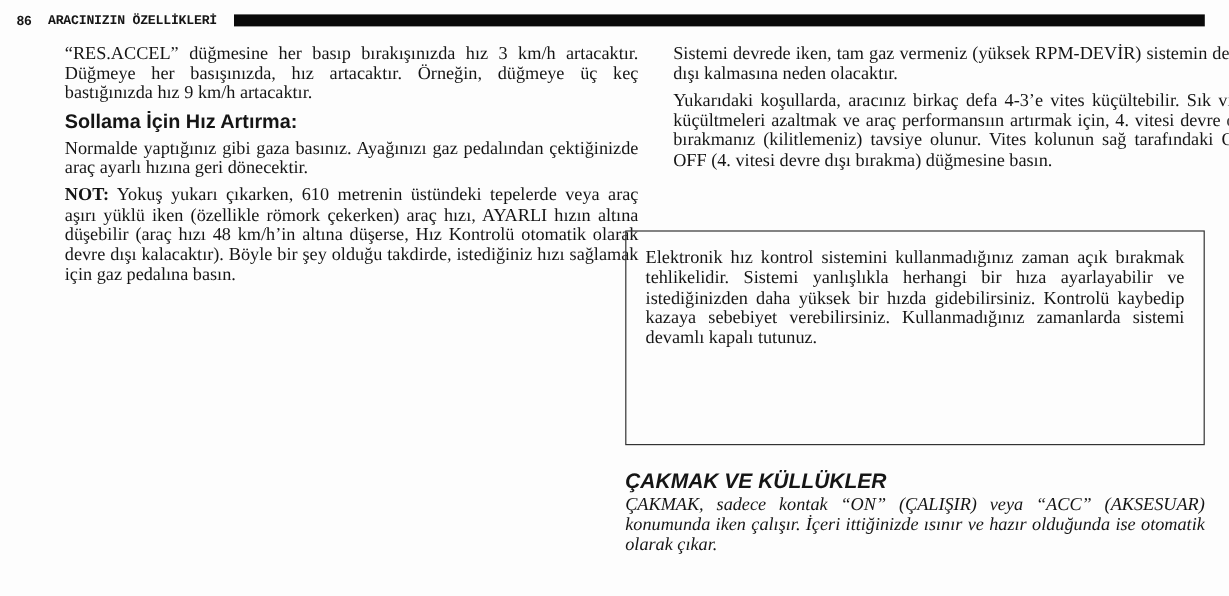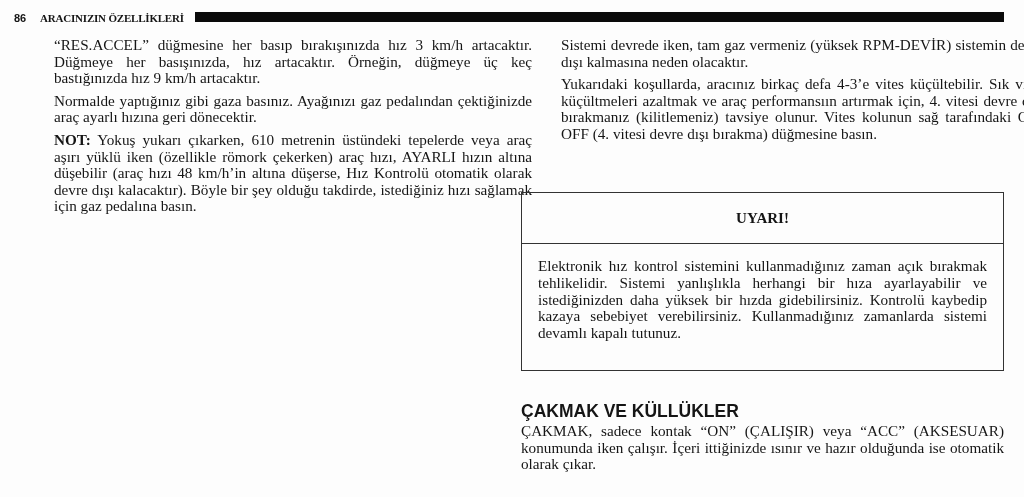--- a/index.html
+++ b/index.html
@@ -1,55 +1,55 @@
 <!DOCTYPE html>
 <html><head>
 <meta charset="utf-8">
 <style>
   * { box-sizing: border-box; margin: 0; padding: 0; }
   html, body { width: 1024px; height: 497px; background: #fdfdfd; overflow: hidden; }
   body { position: relative; font-family: "Liberation Serif", serif; color: #151515; }
   .header { position: absolute; left: 14px; top: 11px; height: 14px; display: flex; align-items: center; }
   .page-num { font-family: "Liberation Sans", sans-serif; font-weight: bold; font-size: 11px; width: 26px; }
-  .section-title { font-family: Liberation Serif, serif; font-weight: bold; font-size: 11px; letter-spacing: -0.2px; }
+  .section-title { font-family: Liberation Mono, monospace; font-weight: bold; font-size: 11px; letter-spacing: -0.2px; }
   .header-bar { position: absolute; left: 195px; top: 12px; width: 809px; height: 10px; background: #0a0a0a; }
   .col { position: absolute; top: 37px; font-size: 15.2px; line-height: 16.6px; text-align: justify; margin-left: 40px; }
   .col-left { left: 14px; width: 478px; }
   .col-right { left: 521px; width: 483px; }
   .col p { margin-bottom: 6px; text-align: justify; }
   h2.subhead { font-family: "Liberation Sans", sans-serif; font-weight: bold; font-size: 16.5px; line-height: 18px; margin: 1px 0 5px; }
   .bold-lead { font-weight: bold; }
   .warning-box { position: absolute; left: 521px; top: 192px; width: 483px; height: 179px; border: 1px solid #333; }
   .warning-title { height: 51px; border-bottom: 1px solid #333; display: flex; align-items: center; justify-content: center; font-weight: bold; font-size: 15px; }
   .warning-body { padding: 14px 16px 0 16px; font-weight: normal; font-size: 15.2px; line-height: 16.8px; text-align: justify; }
-  .lighter-section { position: absolute; left: 521px; top: 401px; width: 483px; }
+  .lighter-section { position: absolute; left: 521px; top: 391px; width: 483px; font-style: italic; }
   .lighter-section h2 { font-family: "Liberation Sans", sans-serif; font-weight: bold; font-size: 17.5px; line-height: 20px; margin-bottom: 2px; }
   .lighter-section p { font-size: 15.2px; line-height: 16.6px; text-align: justify; }
 </style>
 </head>
 <body>
 
 <div class="header">
   <span class="page-num">86</span>
   <span class="section-title">ARACINIZIN ÖZELLİKLERİ</span>
 </div>
 <div class="header-bar"></div>
 
 <div class="col col-left">
   <p>“RES.ACCEL” düğmesine her basıp bırakışınızda hız 3 km/h artacaktır. Düğmeye her basışınızda, hız artacaktır. Örneğin, düğmeye üç keç bastığınızda hız 9 km/h artacaktır.</p>
+  <h2 class="subhead">Sollama İçin Hız Artırma:</h2>
   <p>Normalde yaptığınız gibi gaza basınız. Ayağınızı gaz pedalından çektiğinizde araç ayarlı hızına geri dönecektir.</p>
   <p><span class="bold-lead">NOT:</span><span> Yokuş yukarı çıkarken, 610 metrenin üstündeki tepelerde veya araç aşırı yüklü iken (özellikle römork çekerken) araç hızı, AYARLI hızın altına düşebilir (araç  hızı 48 km/h’in altına düşerse, Hız Kontrolü otomatik olarak devre dışı kalacaktır). Böyle bir şey olduğu takdirde, istediğiniz hızı sağlamak için gaz pedalına basın.</span></p>
 </div>
 
 <div class="col col-right">
   <p>Sistemi devrede iken, tam gaz vermeniz (yüksek RPM-DEVİR) sistemin devre dışı kalmasına neden olacaktır.</p>
   <p>Yukarıdaki koşullarda, aracınız  birkaç defa 4-3’e vites küçültebilir. Sık vites küçültmeleri azaltmak ve araç performansıın artırmak için, 4. vitesi devre dışı bırakmanız (kilitlemeniz) tavsiye olunur. Vites kolunun sağ tarafındaki O/D OFF (4. vitesi devre dışı bırakma) düğmesine basın.</p>
 </div>
 
 <div class="warning-box">
-  <div class="warning-title">UYARI!</div>
   <div class="warning-body">Elektronik hız kontrol sistemini kullanmadığınız zaman açık bırakmak tehlikelidir. Sistemi yanlışlıkla herhangi bir hıza ayarlayabilir ve istediğinizden daha yüksek bir hızda gidebilirsiniz. Kontrolü kaybedip kazaya sebebiyet verebilirsiniz. Kullanmadığınız zamanlarda sistemi devamlı kapalı tutunuz.</div>
 </div>
 
 <div class="lighter-section">
   <h2>ÇAKMAK VE KÜLLÜKLER</h2>
   <p>ÇAKMAK, sadece kontak “ON” (ÇALIŞIR) veya “ACC” (AKSESUAR) konumunda iken çalışır. İçeri ittiğinizde ısınır ve hazır olduğunda ise otomatik olarak çıkar.</p>
 </div>
 
 </body></html>

